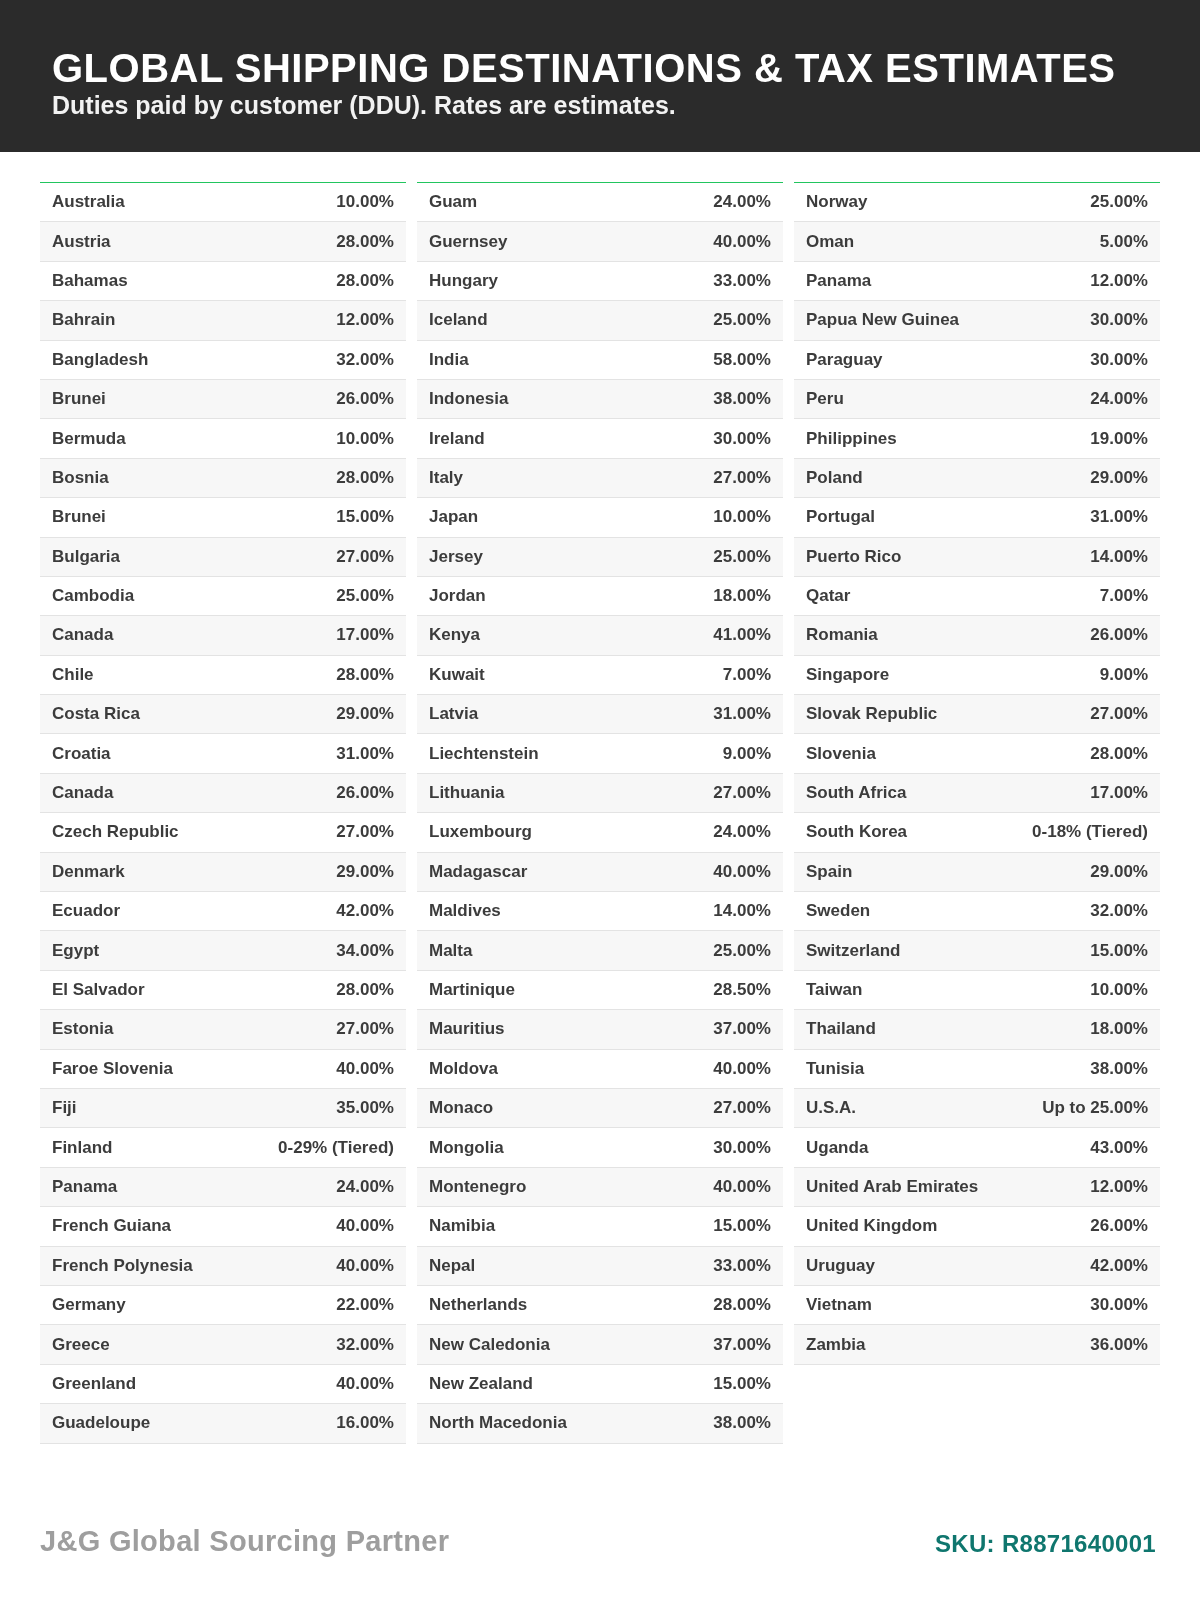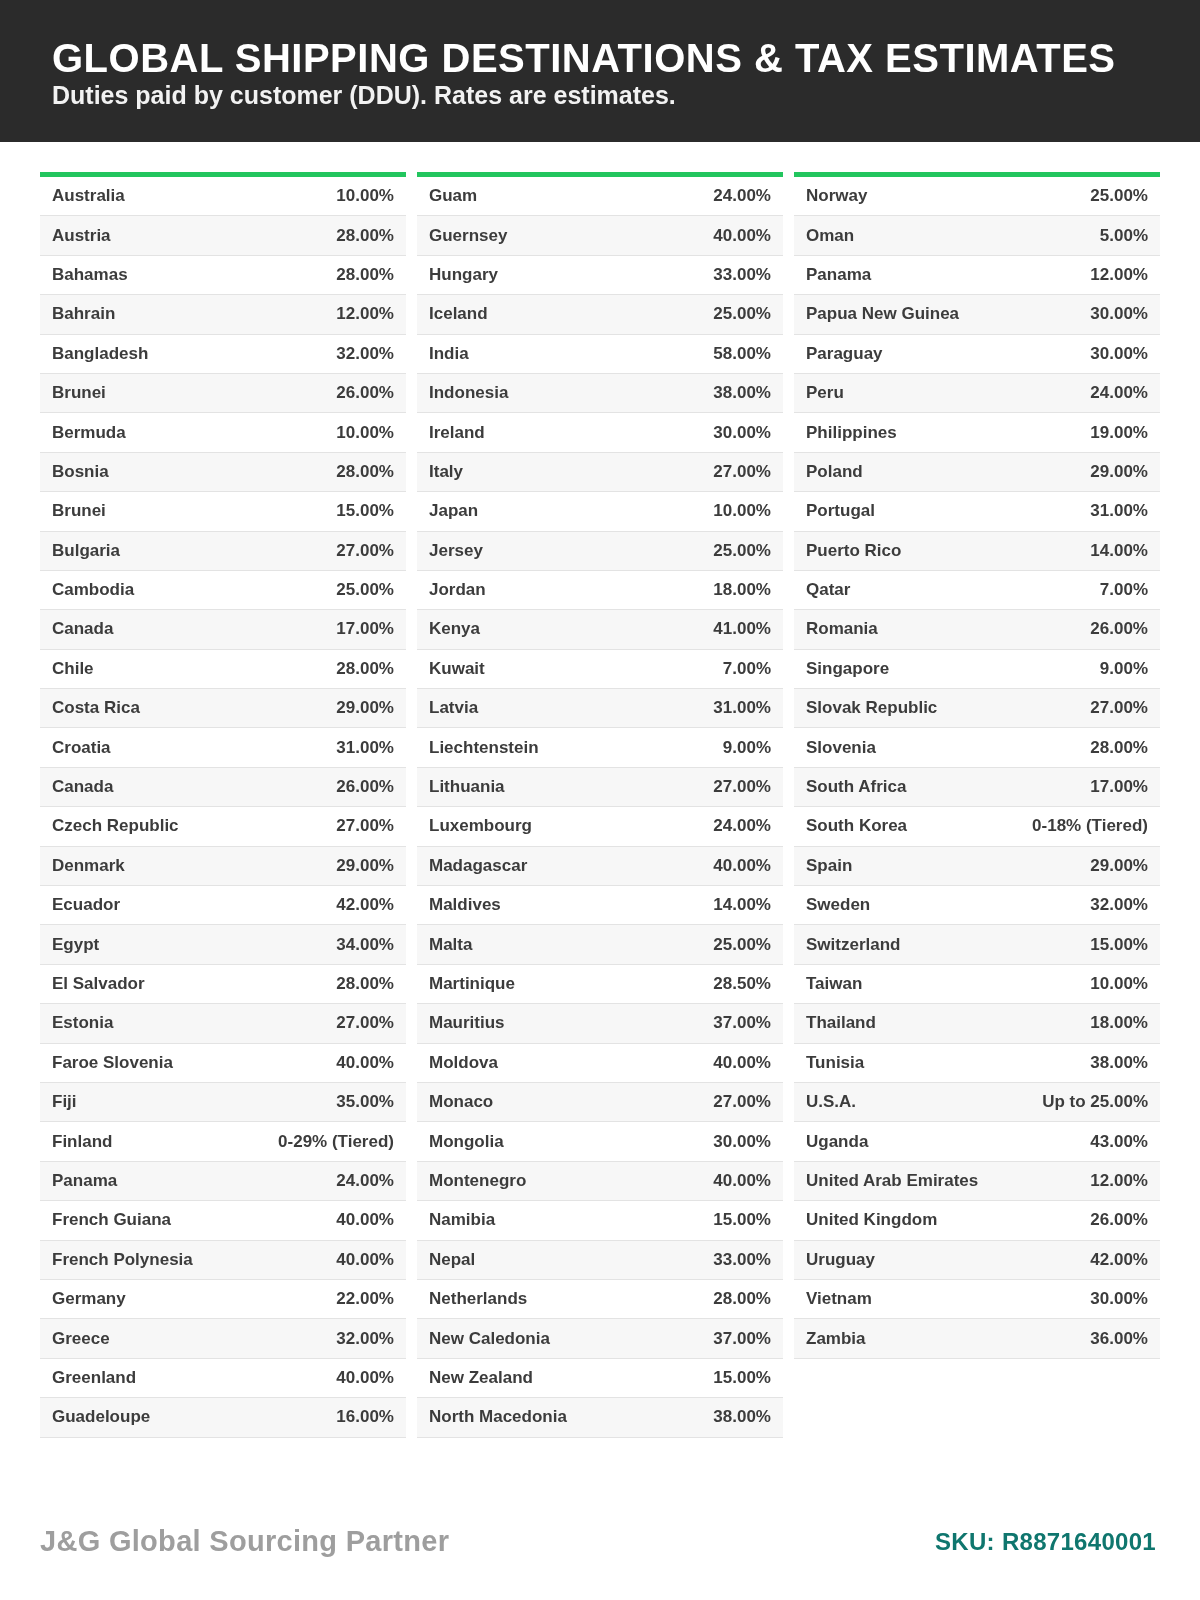--- a/index.html
+++ b/index.html
@@ -6,21 +6,21 @@
   html, body {
     width: 1200px; height: 1600px;
     background: #ffffff;
     font-family: "Liberation Sans", "DejaVu Sans", sans-serif;
   }
   .page { position: relative; width: 1200px; height: 1600px; background: #ffffff; overflow: hidden; }
 
   .header {
     background: #2b2b2b;
     color: #ffffff;
-    padding: 36px 52px 32px 52px;
+    padding: 46px 52px 32px 52px;
   }
   .title {
     font-size: 40px;
     font-weight: 800;
     letter-spacing: 0.5px;
     white-space: nowrap;
     color: #ffffff;
   }
   .subtitle {
     font-size: 25px;
@@ -28,21 +28,21 @@
     color: #f2f2f2;
     margin-top: 0;
   }
 
   .columns {
     display: flex;
     gap: 11px;
     padding: 30px 40px 0 40px;
     align-items: flex-start;
   }
-  .col { flex: 1; border-top: 5px solid #22c55e; }
+  .col { flex: 1; border-top: 1px solid #22c55e; }
 
   .row {
     display: flex;
     justify-content: space-between;
     align-items: center;
     height: 39.4px;
     padding: 0 12px;
     border-bottom: 1px solid #e3e3e3;
     font-size: 17px;
     font-weight: 700;
@@ -52,21 +52,21 @@
   .row .country { white-space: nowrap; }
   .row .rate { white-space: nowrap; text-align: right; }
 
   .footer {
     position: absolute;
     left: 40px;
     right: 44px;
     bottom: 42px;
     display: flex;
     justify-content: space-between;
-    align-items: center;
+    align-items: flex-end;
   }
   .brand { font-size: 29px; font-weight: 800; color: #9e9e9e; letter-spacing: 0.3px; }
   .sku { font-size: 24px; font-weight: 700; color: #0f766e; letter-spacing: 0.3px; }
 </style>
 </head>
 <body>
 
 <div class="page">
 
   <div class="header">

